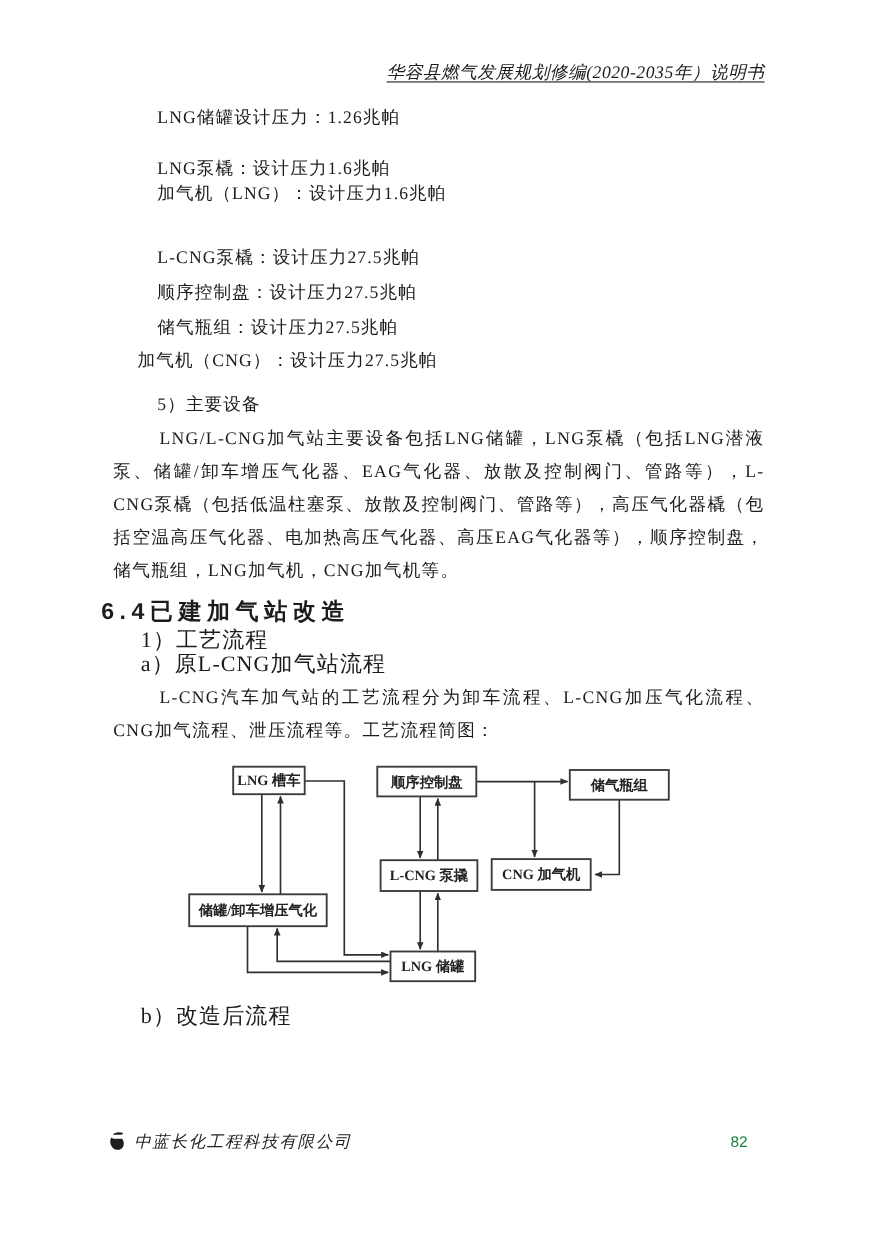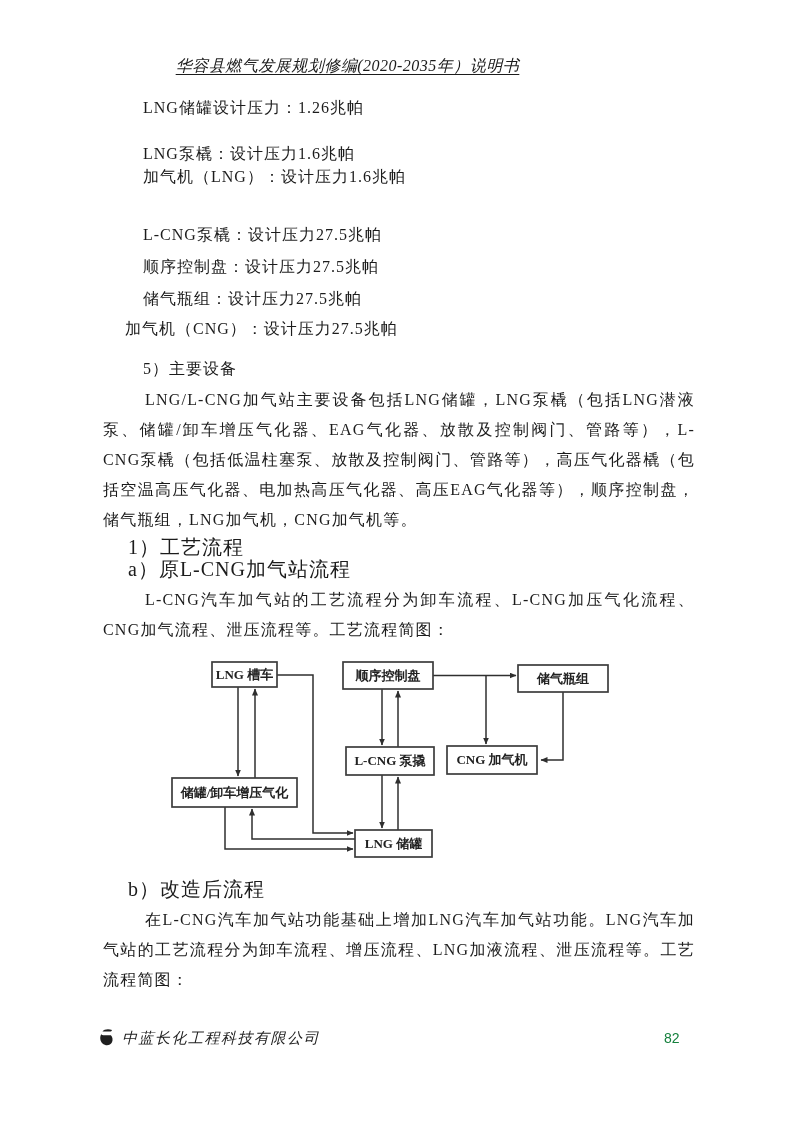--- a/index.html
+++ b/index.html
@@ -7,21 +7,21 @@
     position:relative;
     width:794px;height:1122px;
     background:#ffffff;
     color:#1c1c1c;
     font-family:"Liberation Serif","DejaVu Serif",serif;
     overflow:hidden;
   }
   
   .header{
     position:absolute;top:56px;left:0;right:99px;
-    text-align:center;
+    text-align:right;
     font-style:italic;
     font-size:16px;
     letter-spacing:0.5px;
   }
   .header-title{text-decoration:underline;text-underline-offset:3px;}
   
   .content{position:absolute;top:98px;left:90px;width:606px;}
   .spec{
     font-size:16px;line-height:20px;
     margin:0 0 12px 53px;letter-spacing:1px;
@@ -84,20 +84,21 @@
     <div class="spec m-after-2">LNG泵橇：设计压力1.6兆帕</div>
     <div class="spec m-after-3">加气机（LNG）：设计压力1.6兆帕</div>
     <div class="spec">L-CNG泵橇：设计压力27.5兆帕</div>
     <div class="spec">顺序控制盘：设计压力27.5兆帕</div>
     <div class="spec m-after-6">储气瓶组：设计压力27.5兆帕</div>
     <div class="spec m-after-7">加气机（CNG）：设计压力27.5兆帕</div>
 
     <div class="item">5）主要设备</div>
     <p class="para">LNG/L-CNG加气站主要设备包括LNG储罐，LNG泵橇（包括LNG潜液泵、储罐/卸车增压气化器、EAG气化器、放散及控制阀门、管路等），L-CNG泵橇（包括低温柱塞泵、放散及控制阀门、管路等），高压气化器橇（包括空温高压气化器、电加热高压气化器、高压EAG气化器等），顺序控制盘，储气瓶组，LNG加气机，CNG加气机等。</p>
 
+    <h2 class="section-heading">6.4已建加气站改造</h2>
     <div class="sub">1）工艺流程</div>
     <div class="sub">a）原L-CNG加气站流程</div>
     <p class="para">L-CNG汽车加气站的工艺流程分为卸车流程、L-CNG加压气化流程、CNG加气流程、泄压流程等。工艺流程简图：</p>
 
     <div class="diagram-wrap">
       <svg width="520" height="225" viewBox="0 0 520 225" xmlns="http://www.w3.org/2000/svg">
         <defs>
           <marker id="arr" markerUnits="userSpaceOnUse" markerWidth="8" markerHeight="7" refX="6.5" refY="3" orient="auto">
             <path d="M0 0 L7 3 L0 6 Z" fill="#2f2f2f"></path>
           </marker>
@@ -134,21 +135,20 @@
           <text class="flow-label" x="413" y="31">储气瓶组</text>
           <text class="flow-label" x="240" y="113">L-CNG 泵撬</text>
           <text class="flow-label" x="342" y="112">CNG 加气机</text>
           <text class="flow-label" x="84.5" y="145">储罐/卸车增压气化</text>
           <text class="flow-label" x="243.5" y="196">LNG 储罐</text>
         </g>
       </svg>
     </div>
 
     <div class="sub">b）改造后流程</div>
-    <p class="para">在L-CNG汽车加气站功能基础上增加LNG汽车加气站功能。LNG汽车加气站的工艺流程分为卸车流程、增压流程、LNG加液流程、泄压流程等。工艺流程简图：</p>
 
   </div>
 
   <div class="footer-left">
     <span class="footer-logo">
       <svg width="16" height="20" viewBox="0 0 16 20" xmlns="http://www.w3.org/2000/svg">
         <path d="M14 2.0 C10.5 0.6 5.8 1.2 4.5 3.6 L12.2 3.6 C13 3.6 13.6 2.9 14 2.0 Z" fill="#1f1f1f"></path>
         <path d="M3.2 6.2 C1.4 9.2 2.2 13.6 4.9 15.8 C8.1 18.4 12.5 17.4 14 14.2 C15.1 11.8 14.6 8.9 12.9 7.2 L5.4 7.2 C4.5 7.2 3.7 6.8 3.2 6.2 Z" fill="#1f1f1f"></path>
       </svg>
     </span>

